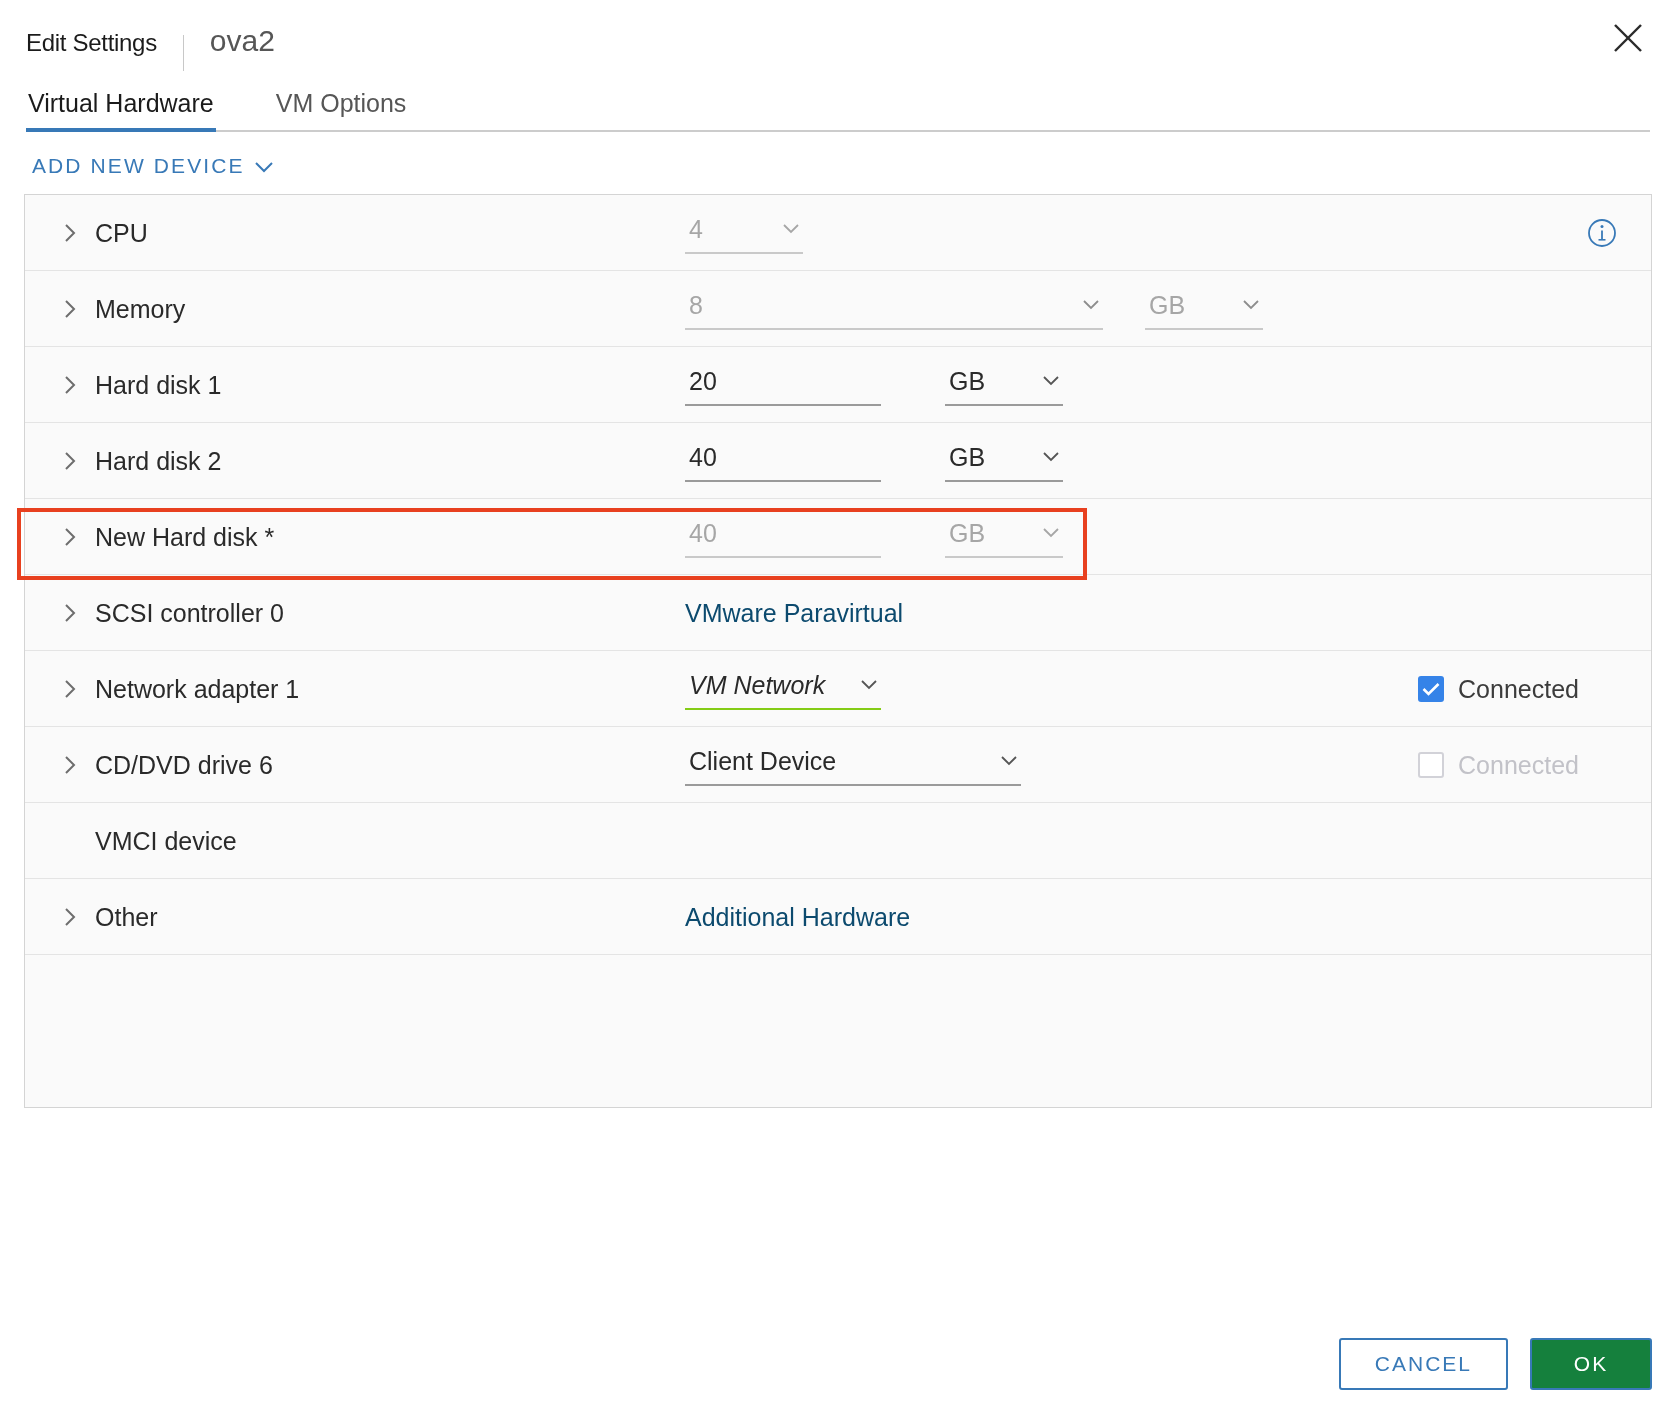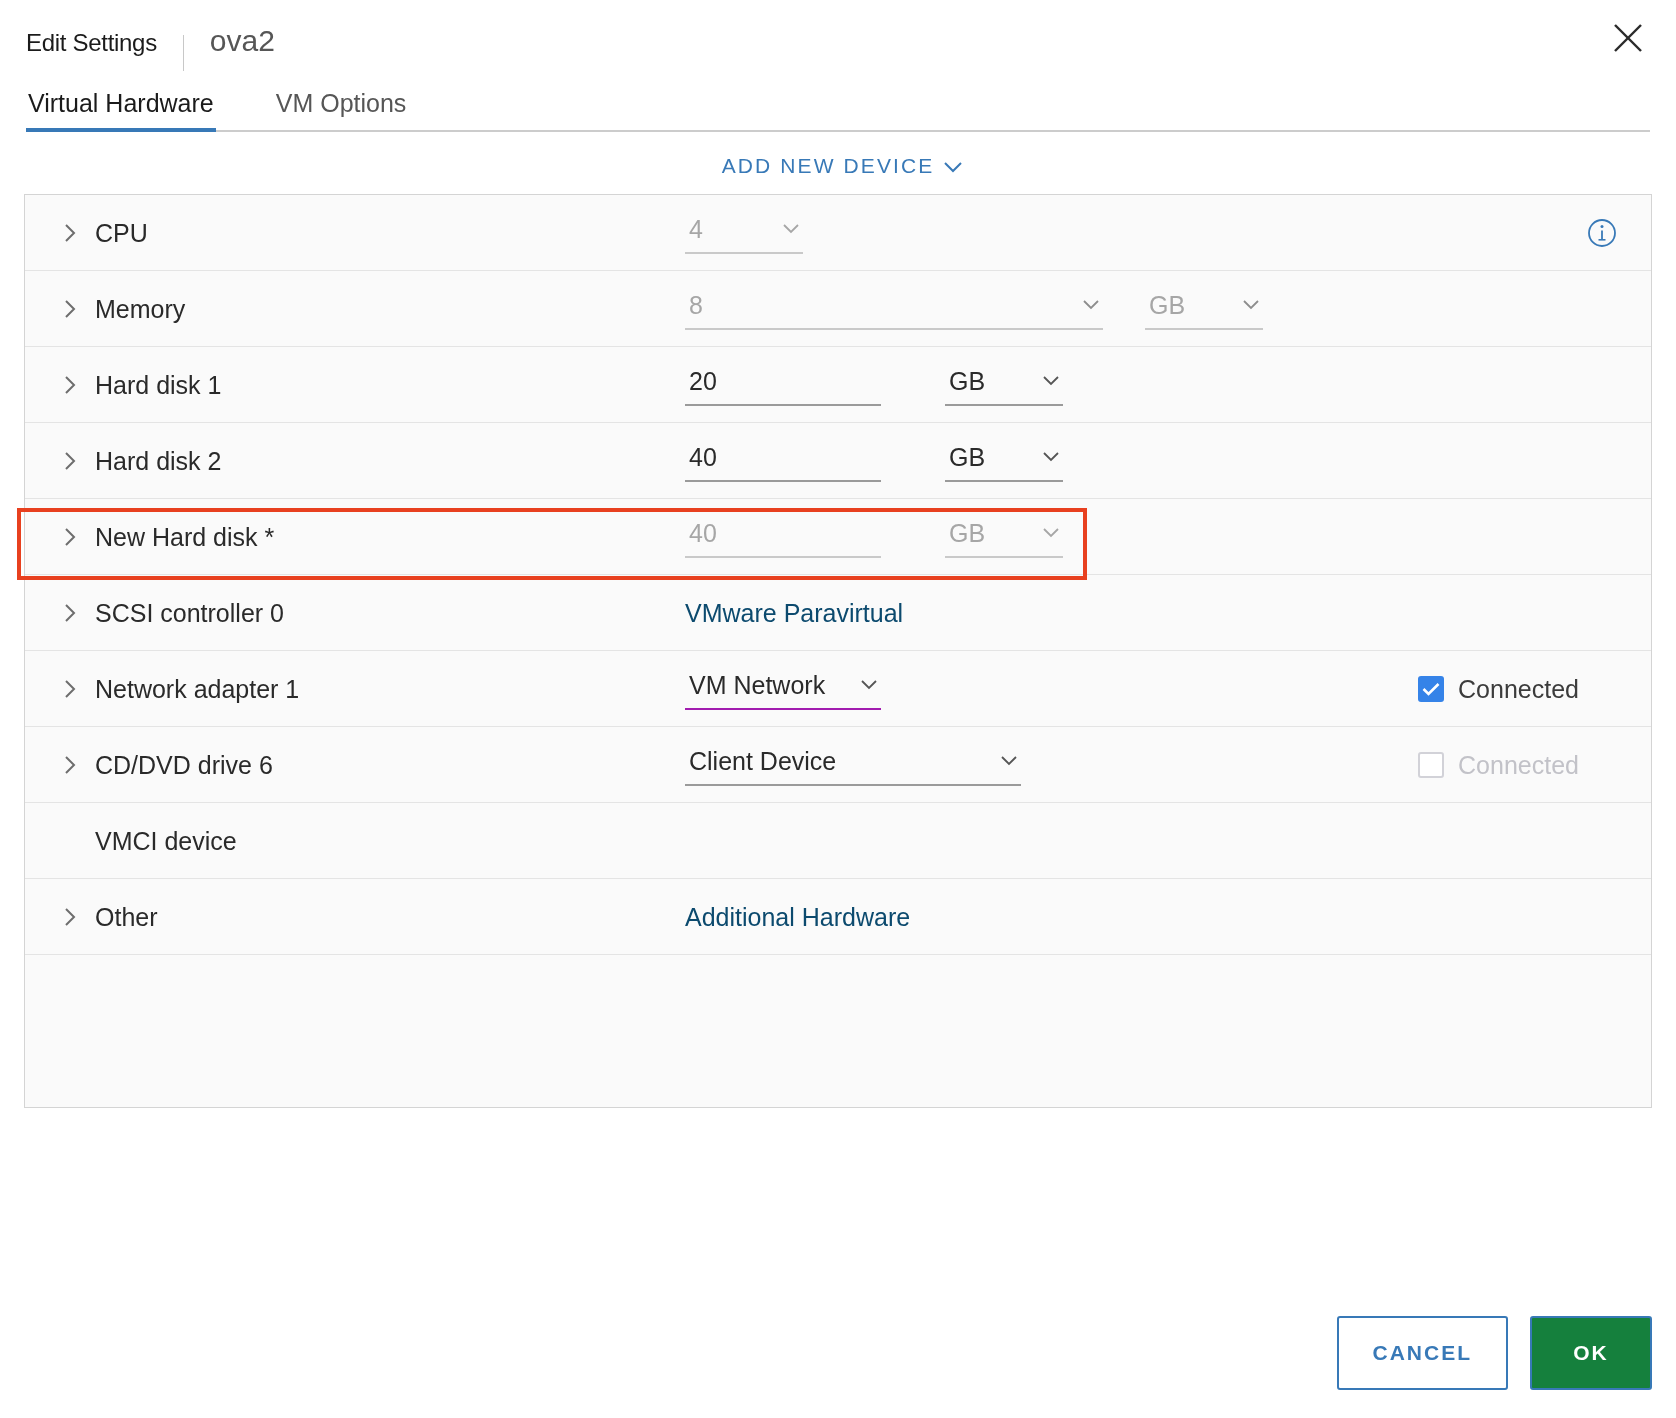--- a/index.html
+++ b/index.html
@@ -90,21 +90,21 @@
     position: absolute;
     left: 0; right: 0;
     bottom: 0;
     height: 4px;
     background: #3879b7;
   }
 
   
   .add-device-row {
     display: flex;
-    justify-content: center;
+    justify-content: flex-start;
     padding: 22px 24px 16px 32px;
   }
   .add-device {
     font-size: 21px;
     letter-spacing: 2.1px;
     color: #3879b7;
     font-weight: 500;
     cursor: pointer;
     display: flex;
     align-items: center;
@@ -175,21 +175,21 @@
     color: #a6a6a6;
     cursor: default;
   }
   .field .caret { margin-left: 18px; display: flex; align-items: center; }
 
   .f-cpu   { width: 118px; }
   .f-mem   { width: 418px; }
   .f-memu  { width: 118px; margin-left: 42px; }
   .f-num   { width: 196px; }
   .f-unit  { width: 118px; margin-left: 64px; }
-  .f-net   { width: 196px; border-bottom: 2px solid #a21caf; }
+  .f-net   { width: 196px; border-bottom: 2px solid #84cc16; font-style: italic; }
   .f-cd    { width: 336px; }
   .f-video { width: 336px; }
 
   .plain-value {
     font-size: 25px;
     color: #0c4a6e;
     line-height: 30px;
   }
 
   .checkbox-wrap {
@@ -243,23 +243,23 @@
   .footer {
     position: absolute;
     right: 24px;
     bottom: 28px;
     display: flex;
     gap: 22px;
   }
   .btn {
     font-size: 21px;
     letter-spacing: 2px;
-    font-weight: 700;
+    font-weight: 400;
     padding: 0 34px;
-    height: 74px;
+    height: 52px;
     display: flex;
     align-items: center;
     justify-content: center;
     cursor: pointer;
     border-radius: 3px;
   }
   .btn-cancel {
     background: #ffffff;
     color: #3879b7;
     border: 2px solid #3879b7;

